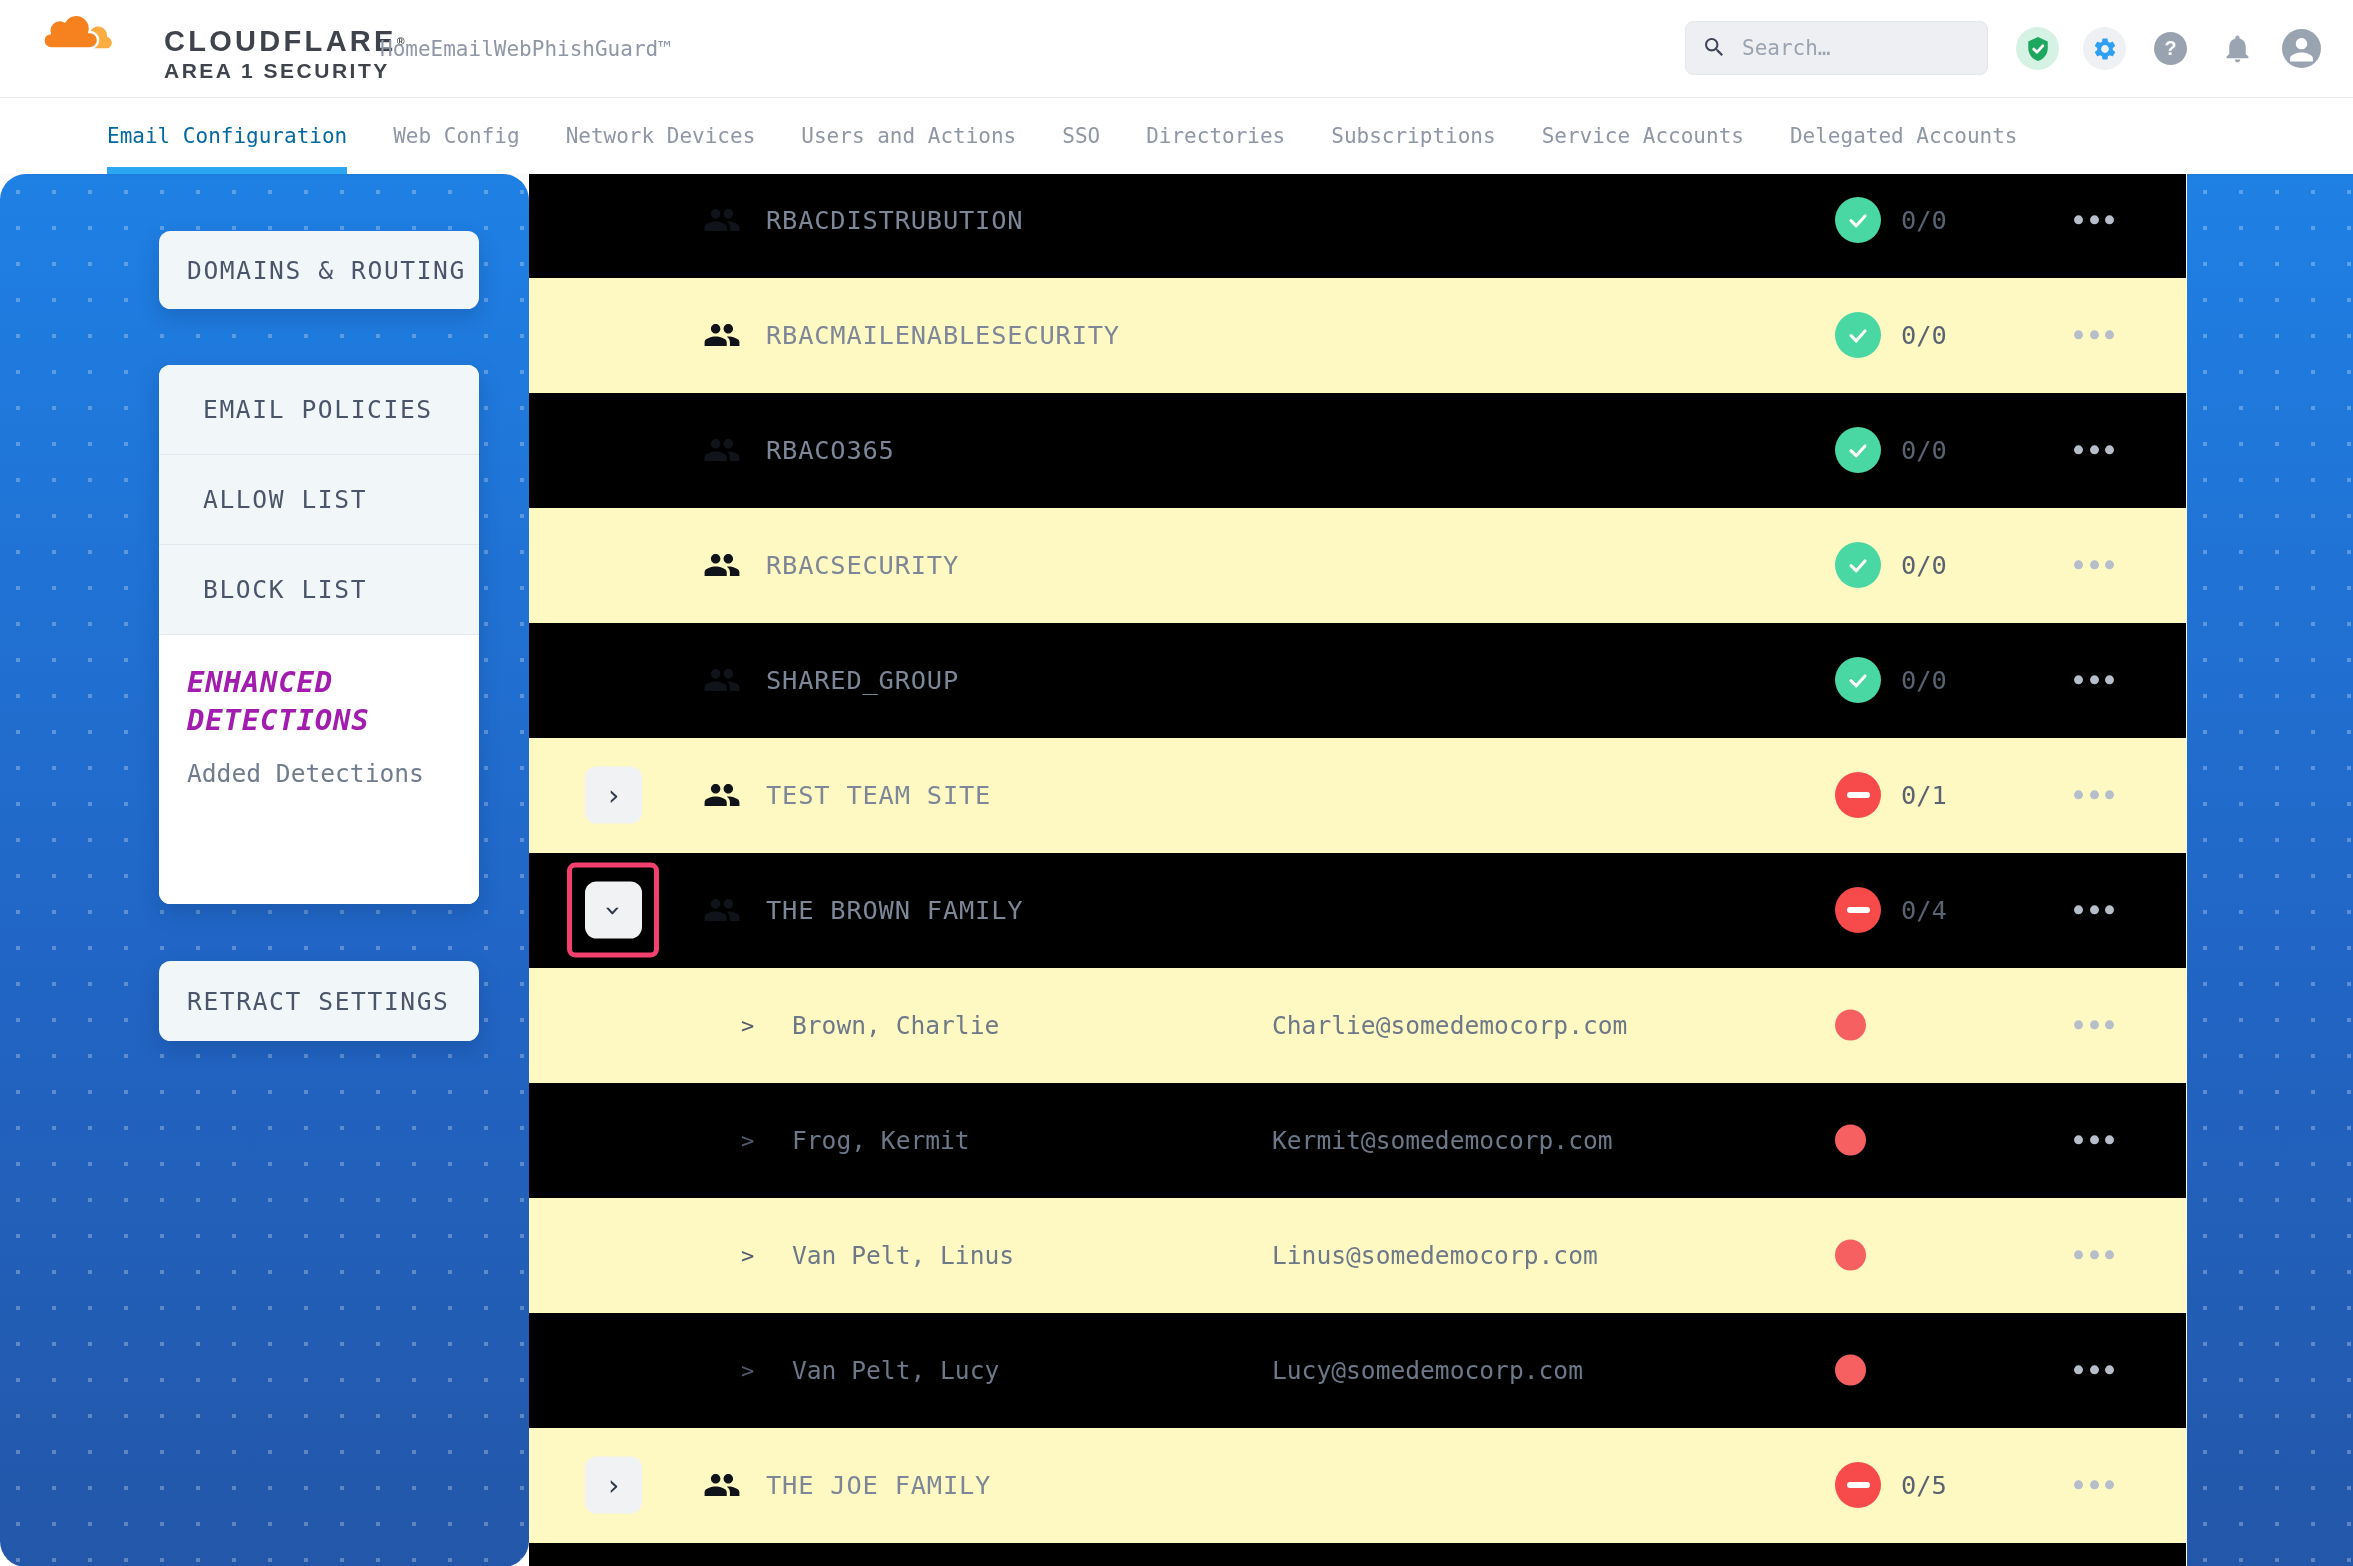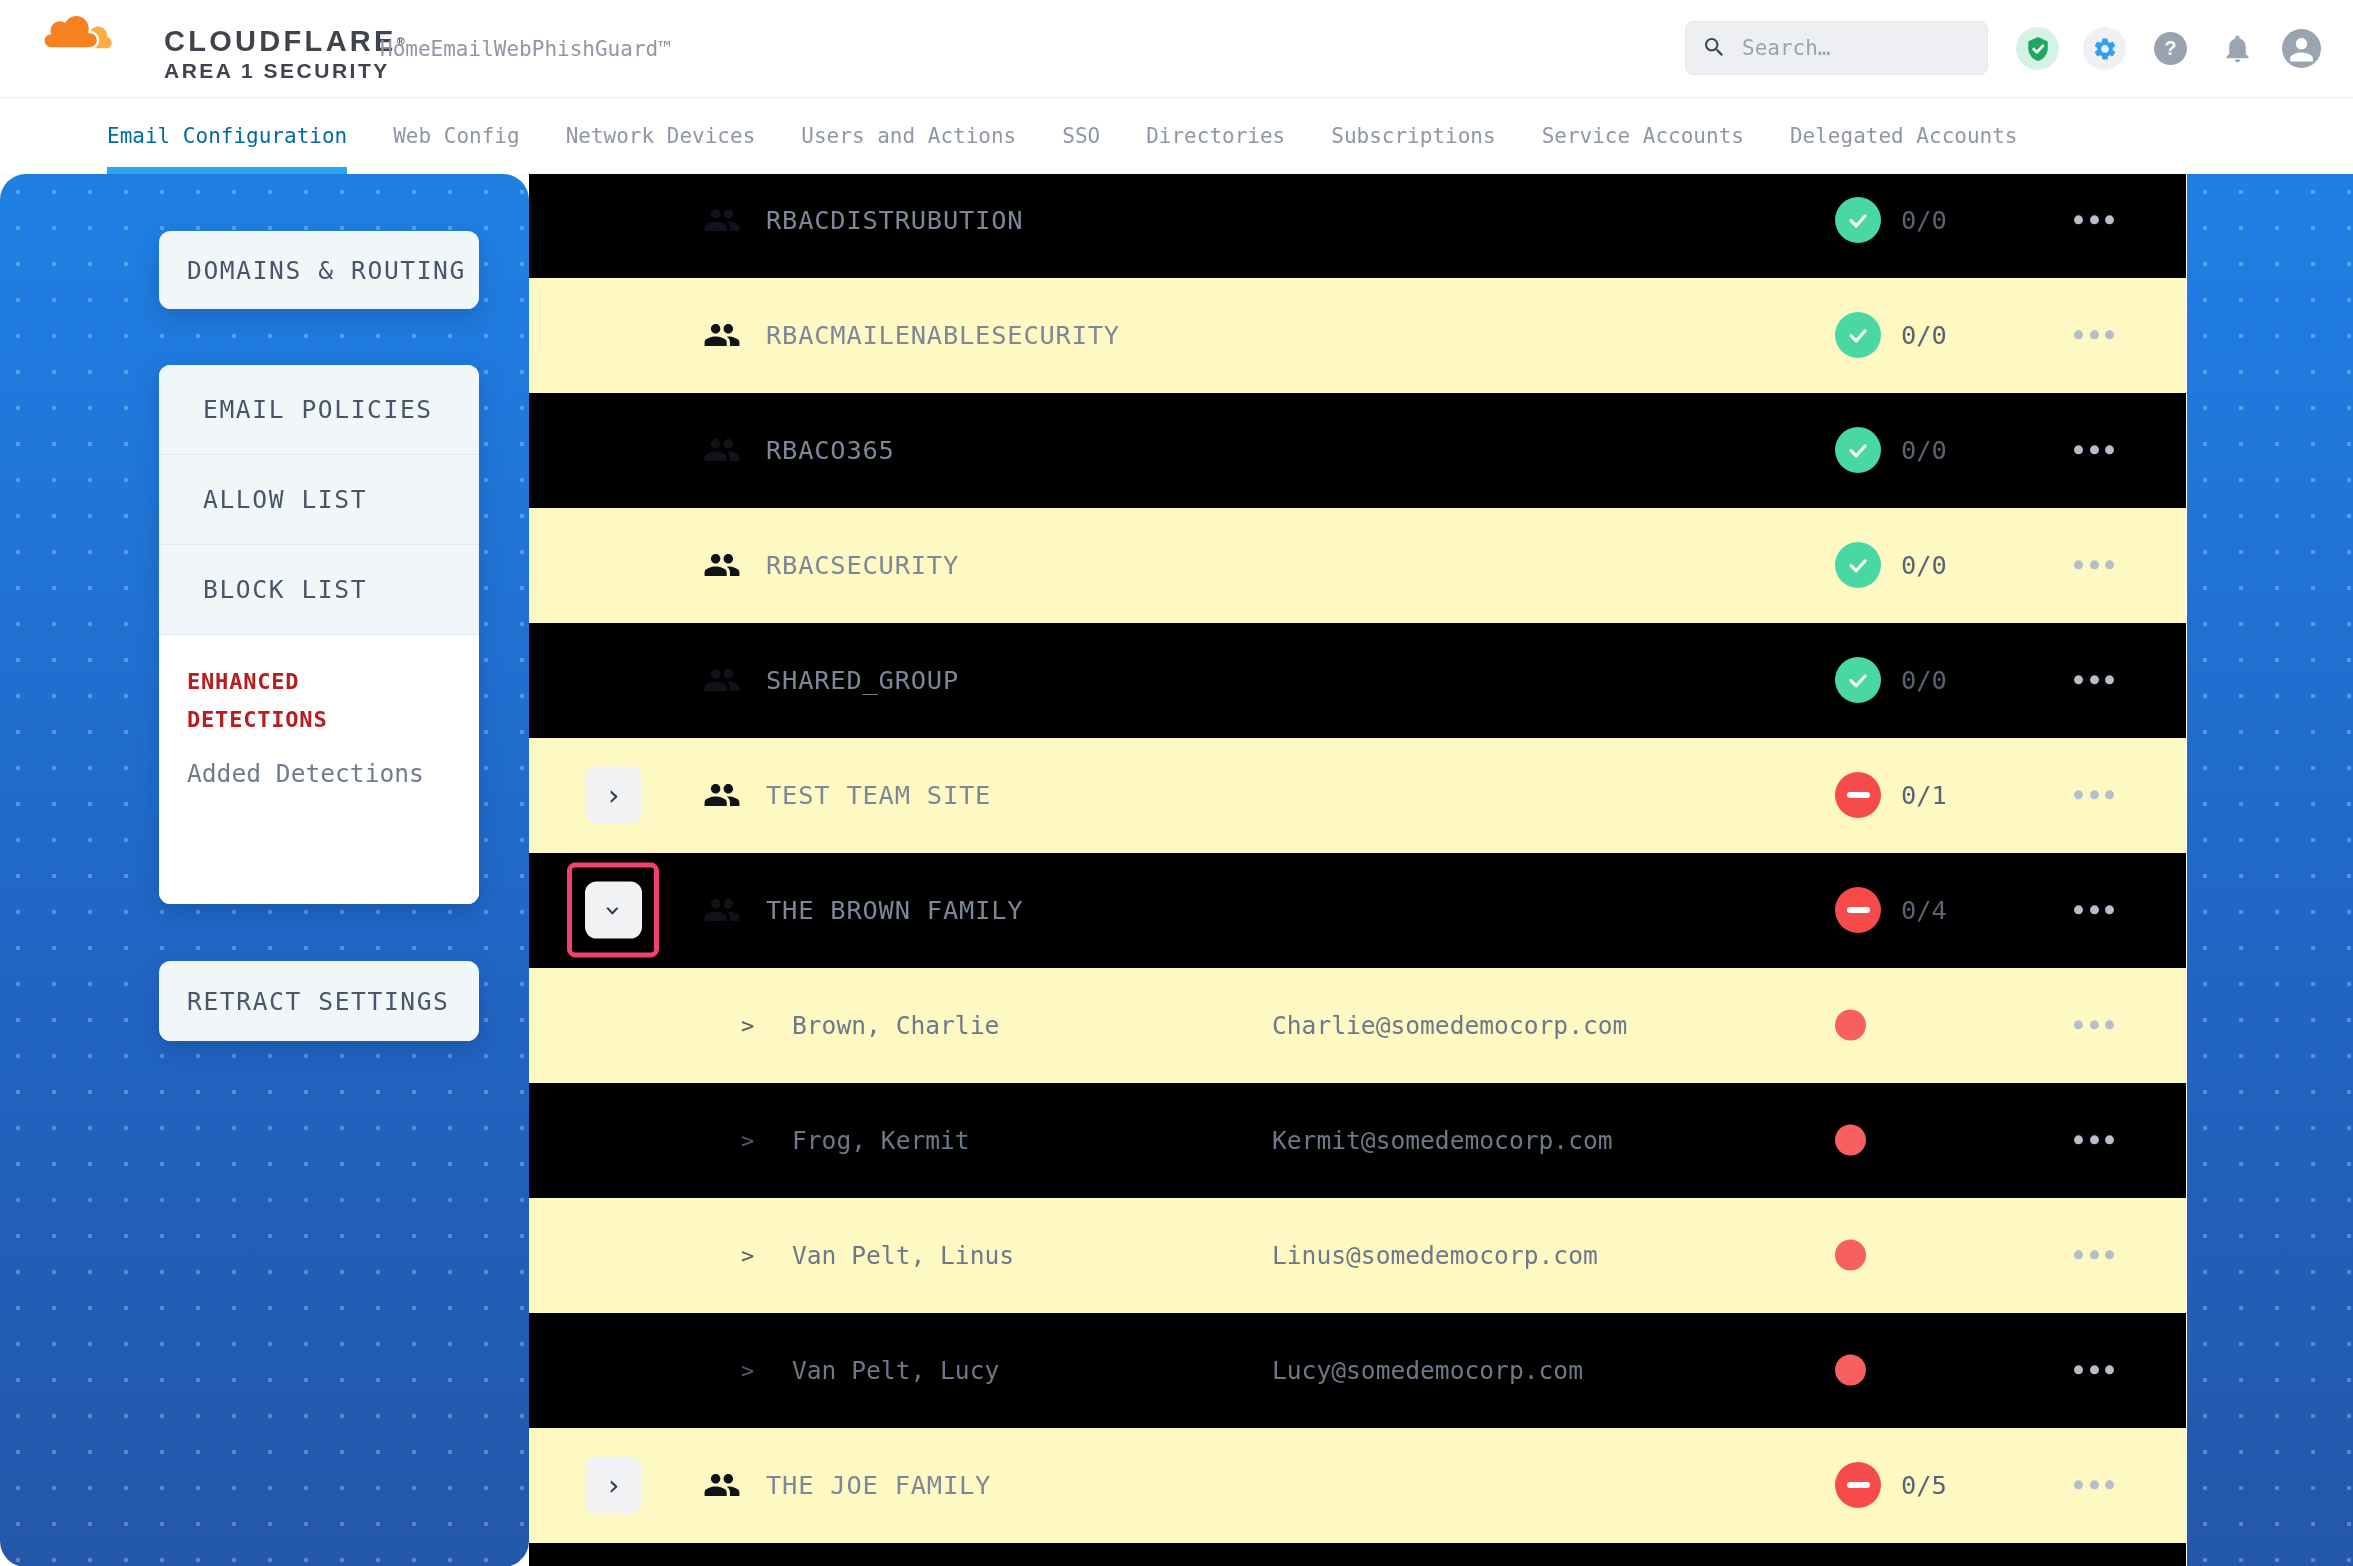--- a/index.html
+++ b/index.html
@@ -48,21 +48,21 @@
 
   
   .side-card{position:absolute;left:159px;width:320px;background:#f1f6f9;border-radius:11.5px;
              box-shadow:0 8.2px 21px rgba(8,40,90,.22);color:#4a5569;z-index:2;box-sizing:border-box;}
   .card-domains{top:57px;height:78px;display:flex;align-items:center;padding-left:28px;
                 font-size:24.6px;letter-spacing:1.6px;cursor:pointer;}
   .card-policies{top:191px;height:539px;overflow:hidden;padding:0;}
   .policy-item{height:89px;display:flex;align-items:center;padding-left:44px;font-size:24.6px;letter-spacing:1.6px;
                border-bottom:1.6px solid #e3e9ee;background:#f1f6f9;cursor:pointer;}
   .enhanced{background:#ffffff;padding:28px 28px 0 28px;height:270px;}
-  .enhanced-title{font-size:22px;font-weight:700;color:#b91c1c;line-height:38px;letter-spacing:0.8px;}
+  .enhanced-title{font-size:29px;font-weight:700;color:#a21caf;line-height:38px;letter-spacing:0.8px;font-style:italic;}
   .bec{position:relative;margin-top:21px;font-size:24.6px;line-height:38px;color:#2aa9f4;cursor:pointer;}
   .bec::before{content:"";position:absolute;left:-28px;top:-6.6px;bottom:-6.6px;width:6.6px;background:#29b0f7;}
   .added{margin-top:19.7px;font-size:24.6px;color:#707c8d;cursor:pointer;}
   .card-retract{top:787px;height:80px;display:flex;align-items:center;padding-left:28px;
                 font-size:24.6px;letter-spacing:1.6px;cursor:pointer;}
 
   
   .rows{margin-top:-11.5px;}
   .row{position:relative;height:115px;}
   .row.odd{background:#000000;}

